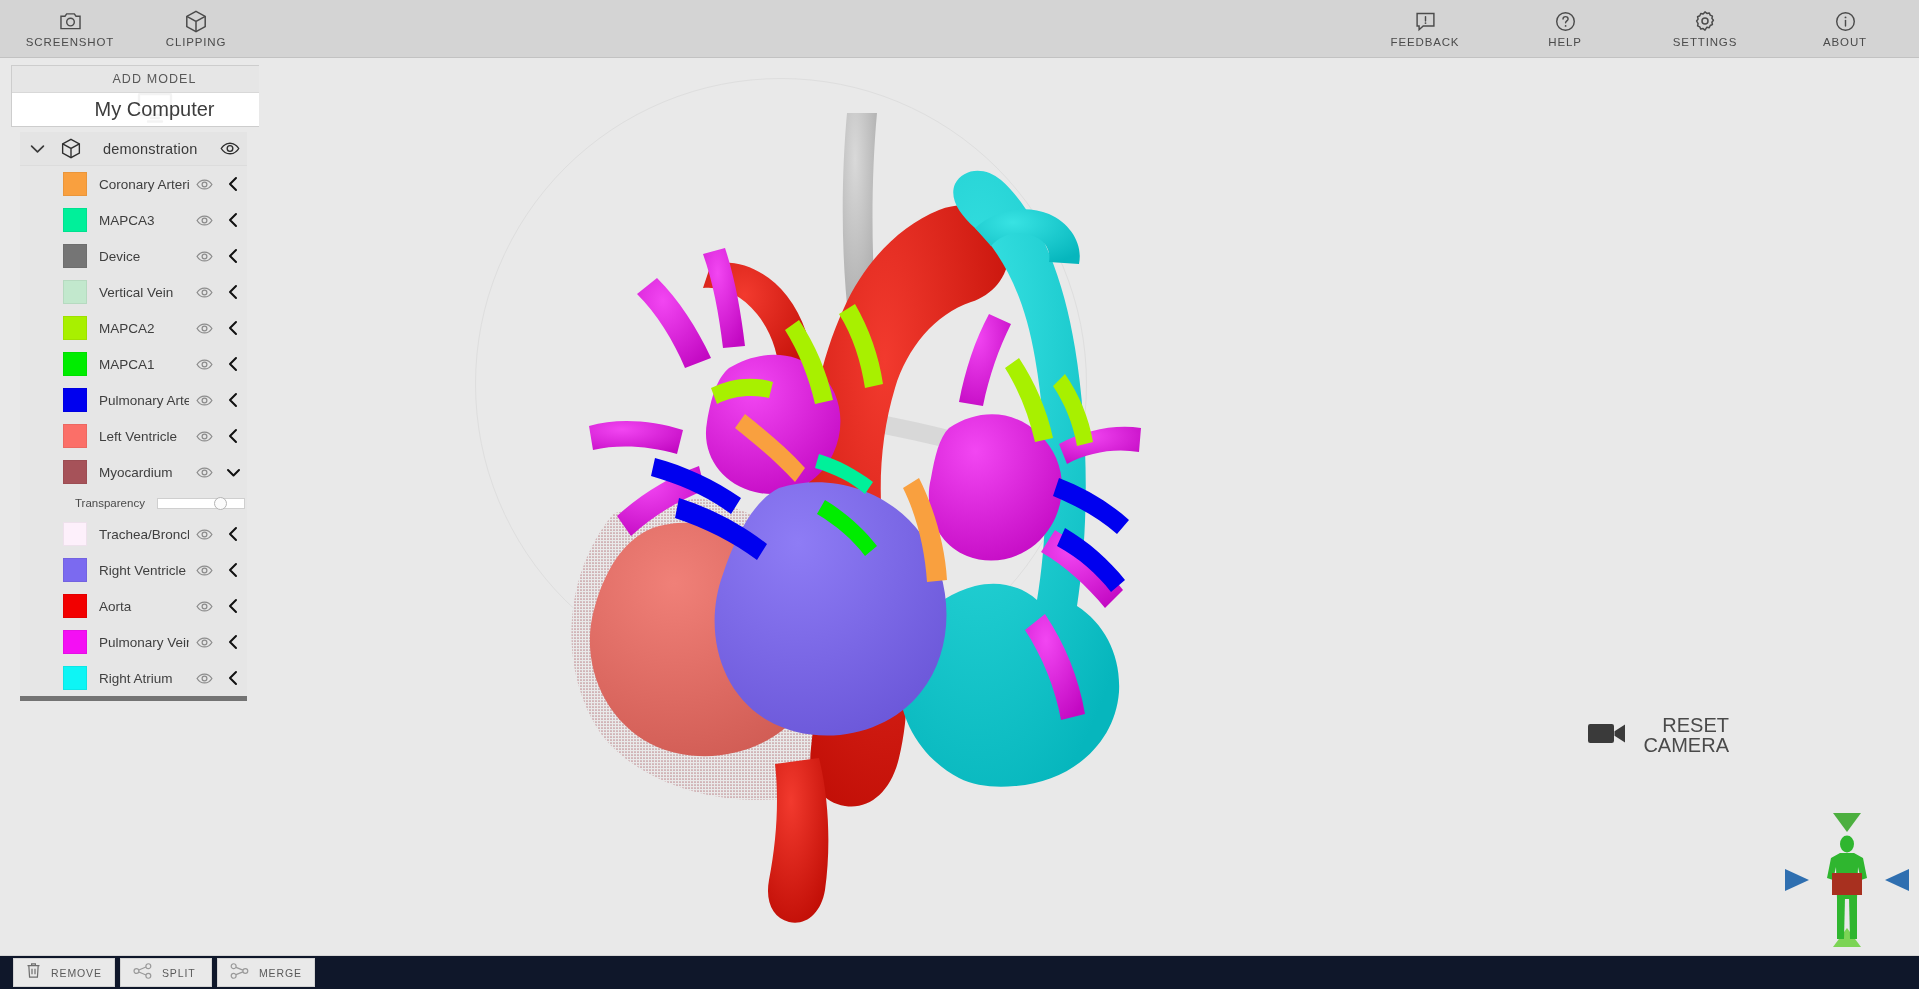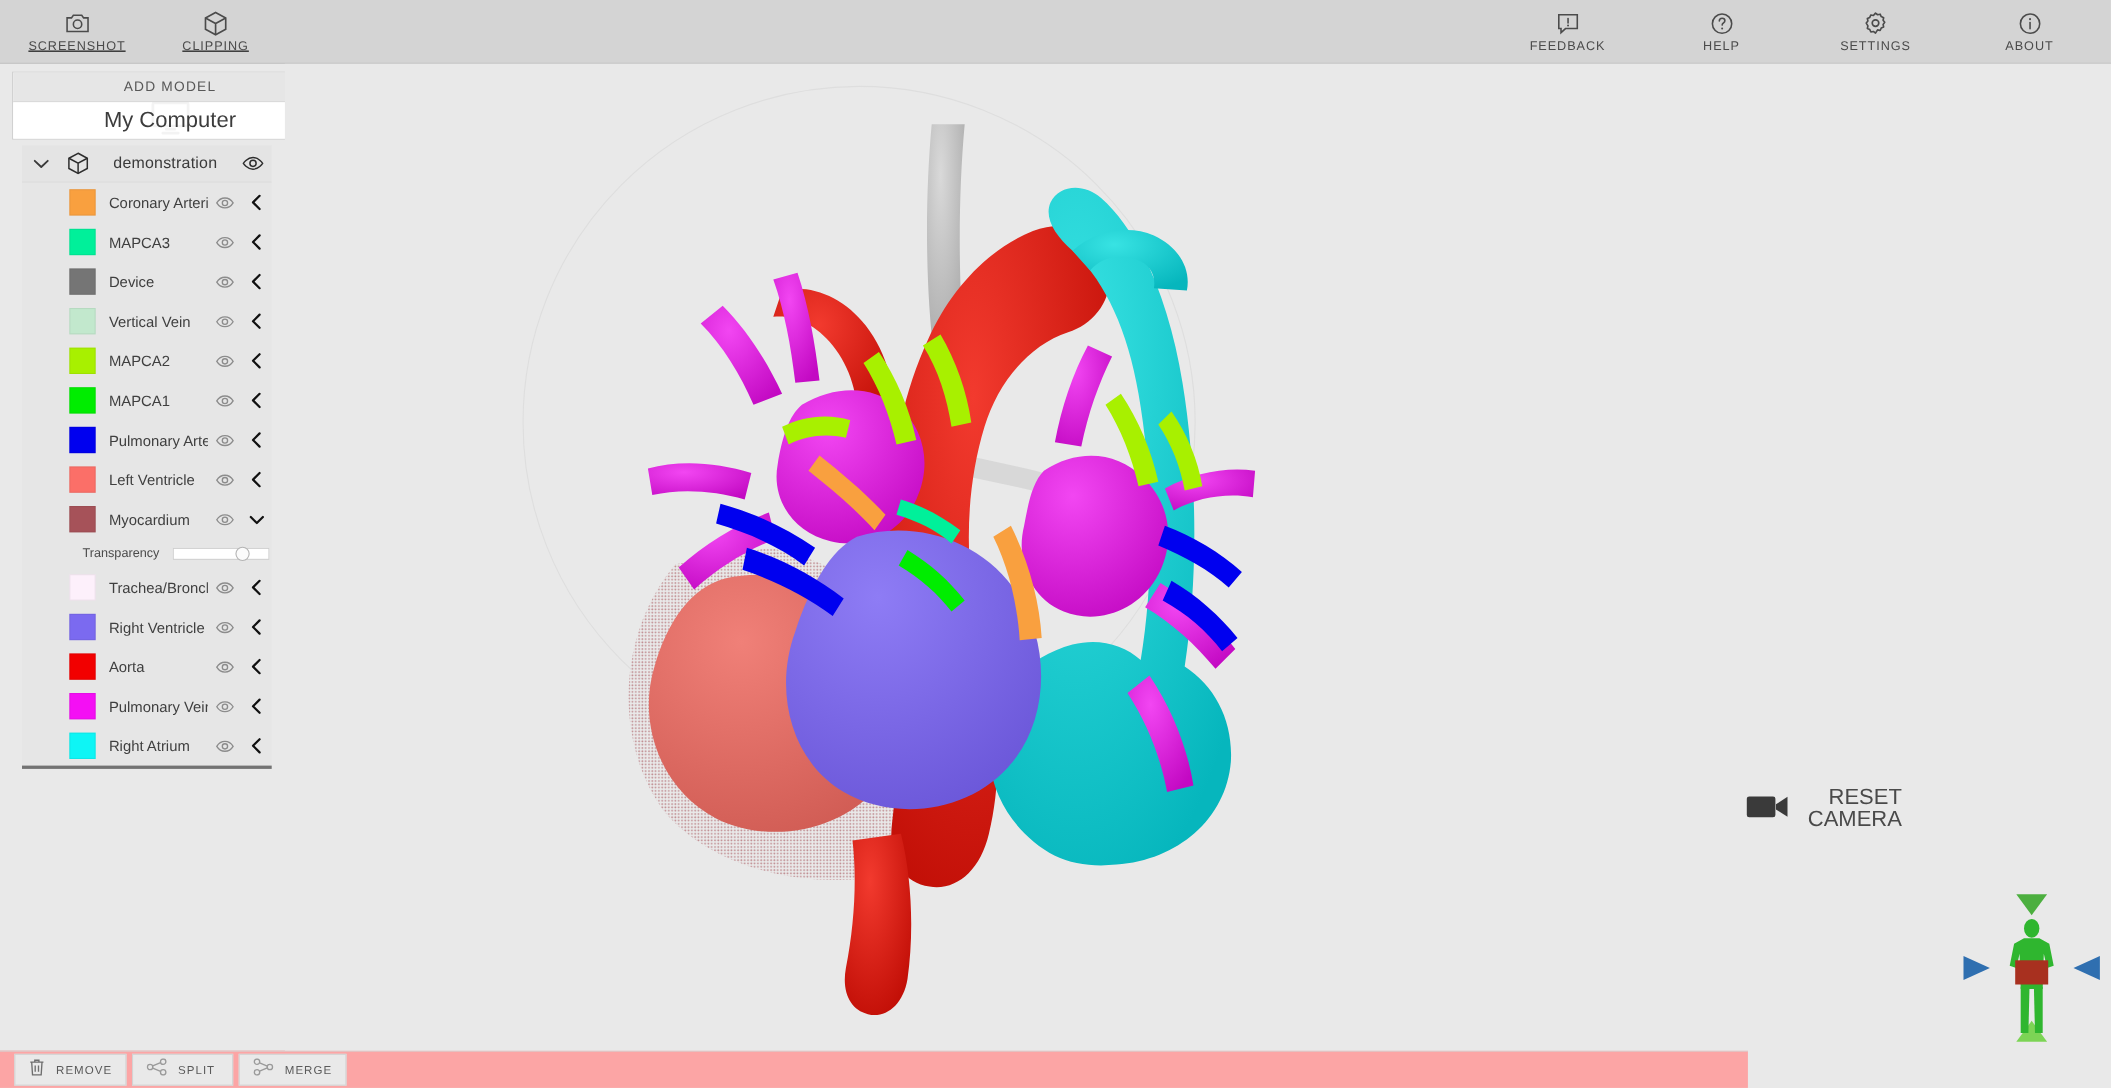--- a/index.html
+++ b/index.html
@@ -9,21 +9,21 @@
     font-family: "Liberation Sans", sans-serif;
     overflow: hidden;
   }
   #app { position: relative; width: 1919px; height: 989px; background: #e9e9e9; }
 
   
   .topbar {
     position: absolute; top: 0; left: 0; width: 1919px; height: 58px;
     background: #d4d4d4;
     border-bottom: 1px solid #c2c2c2;
-    display: flex; align-items: center; text-decoration: underline;
+    display: flex; align-items: center;
   }
   .tb-left { display: flex; margin-left: 18px; gap: 22px; }
   .tb-right { position: absolute; right: 22px; display: flex; gap: 36px; }
   .tb-btn {
     display: flex; flex-direction: column; align-items: center; justify-content: center;
     width: 104px; height: 56px; cursor: pointer; gap: 3px;
   }
   .tb-btn .ic { height: 23px; display: flex; align-items: center; justify-content: center; }
   .tb-btn .lb {
     font-size: 11.5px; letter-spacing: .85px; color: #4b4b4b; font-weight: 400;
@@ -49,21 +49,21 @@
     opacity: .30; pointer-events: none;
   }
   .addmodel-bd .mc-label {
     position: relative; font-size: 20px; color: #3c3c3c; z-index: 2;
   }
 
   .tree {
     position: absolute; left: 20px; top: 132px; width: 227px;
     max-height: 605px;
     background: #e6e6e6;
-    border-bottom: 3px solid #737373;
+    border-bottom: 5px solid #737373;
     overflow: hidden;
   }
   .tree-hd {
     height: 34px; display: flex; align-items: center; gap: 0px;
     background: #e4e4e4; border-bottom: 1px solid #dcdcdc; cursor: pointer;
   }
   .tree-hd .caret { width: 34px; display: flex; align-items: center; justify-content: center; }
   .tree-hd .cube  { width: 34px; display: flex; align-items: center; justify-content: center; }
   .tree-hd .nm {
     flex: 1; font-size: 14.5px; color: #3a3a3a; padding-left: 15px; letter-spacing: .2px;
@@ -96,22 +96,22 @@
     background: #fff; border: 1px solid #cfcfcf;
   }
   .slider .knob {
     position: absolute; top: 0px; left: 67px;
     width: 13px; height: 13px; border-radius: 50%;
     background: #fbfbfb; border: 1px solid #b4b4b4;
   }
 
   
   .bottombar {
-    position: absolute; left: 0; bottom: 0; width: 1589px; height: 34px;
-    background: #fca5a5; border-top: 1px solid #d5d5d5;
+    position: absolute; left: 0; bottom: 0; width: 1919px; height: 34px;
+    background: #0f172a; border-top: 1px solid #d5d5d5;
     display: flex; align-items: center; padding-left: 13px; gap: 0px;
   }
   .bb-btn {
     height: 29px; min-width: 92px; padding: 0 12px;
     background: #e9e9e9; border: 1px solid #d3d3d3;
     display: flex; align-items: center; gap: 10px; cursor: pointer; margin-right: 5px;
   }
   .bb-btn .lb {
     font-size: 10.5px; letter-spacing: .9px; color: #5a5a5a;
   }

